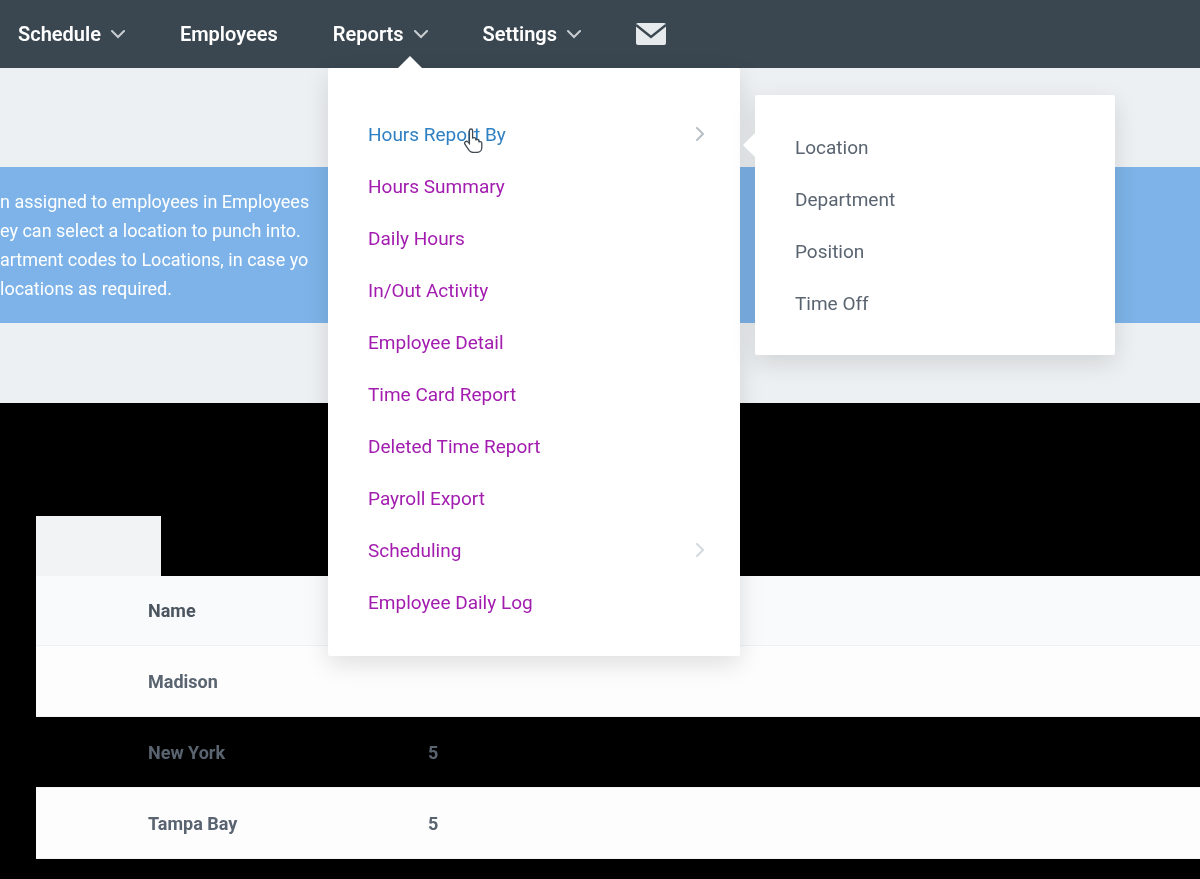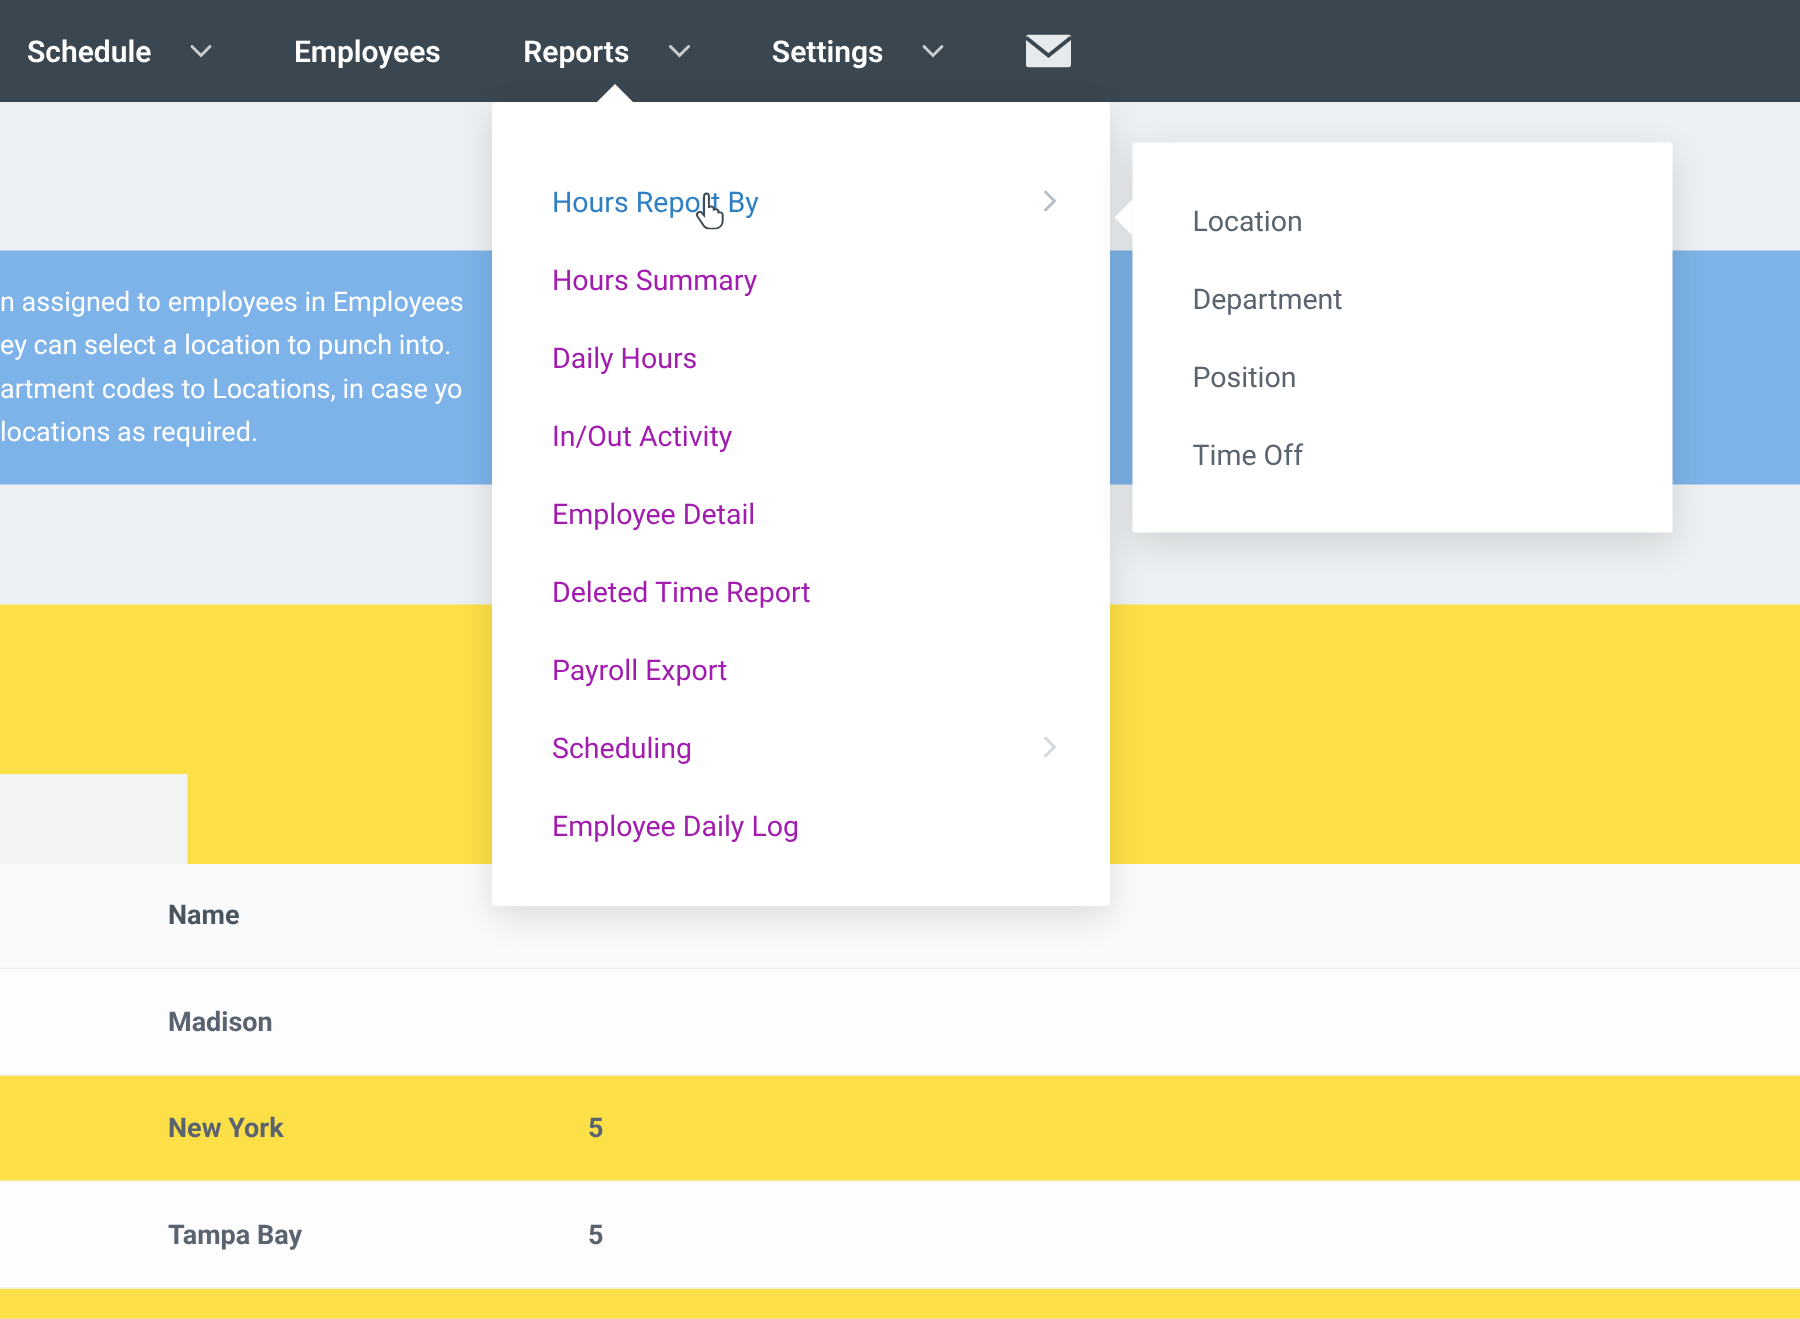--- a/index.html
+++ b/index.html
@@ -18,21 +18,21 @@
     height: 68px;
     display: flex;
     align-items: center;
     padding-left: 18px;
     gap: 55px;
     color: #fff;
   }
   .nav-item {
     display: flex;
     align-items: center;
-    gap: 26px;
+    gap: 10px;
     font-size: 20px;
     font-weight: 600;
     cursor: pointer;
   }
   .chev {
     display: inline-block;
   }
   .chev svg { display:block; }
   .mail-icon svg { display:block; }
 
@@ -50,21 +50,22 @@
   }
   .info-banner p { padding-left: 0; }
 
   
   .content-white {
     position: absolute;
     top: 403px;
     left: 0;
     right: 0;
     bottom: 0;
-    background: #fde047;
+    background: #000000;
+    padding-left: 36px;
   }
   .filter-block {
     width: 125px;
     height: 60px;
     background: #f1f3f5;
     margin-top: 113px;
   }
   .table {
     width: 100%;
   }
@@ -258,20 +259,23 @@
   <div class="dd-item">
     <span>Daily Hours</span>
   </div>
   <div class="dd-item">
     <span>In/Out Activity</span>
   </div>
   <div class="dd-item">
     <span>Employee Detail</span>
   </div>
   <div class="dd-item">
+    <span>Time Card Report</span>
+  </div>
+  <div class="dd-item">
     <span>Deleted Time Report</span>
   </div>
   <div class="dd-item">
     <span>Payroll Export</span>
   </div>
   <div class="dd-item">
     <span>Scheduling</span>
     <span class="chev-right">
       <svg width="8" height="14" viewBox="0 0 8 14">
           <path d="M1 1l6 6-6 6" stroke="#d4d9de" stroke-width="2" fill="none" stroke-linecap="round"></path>

